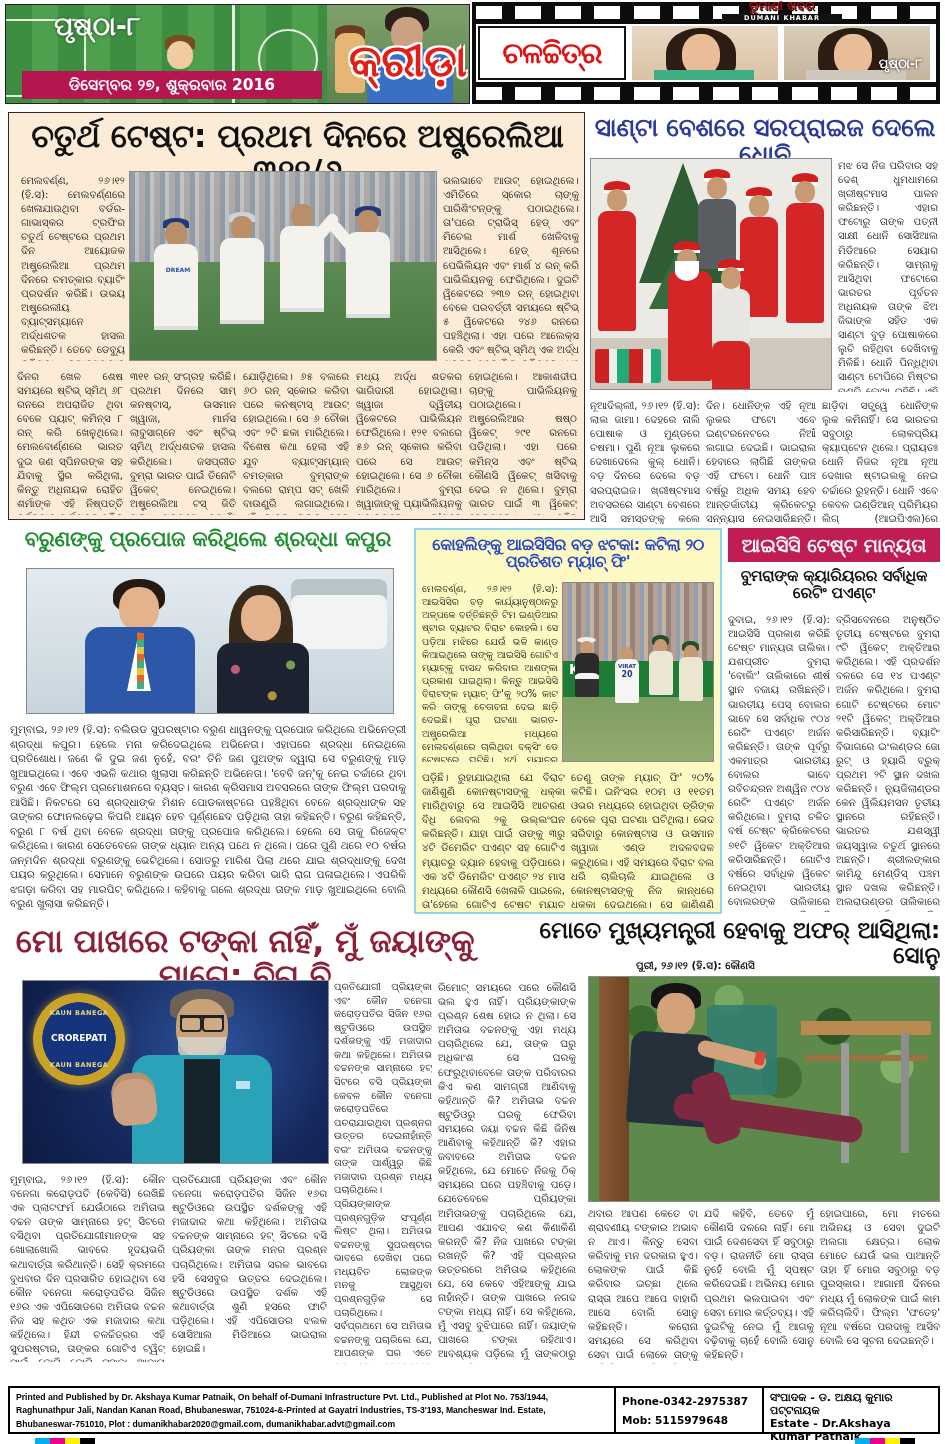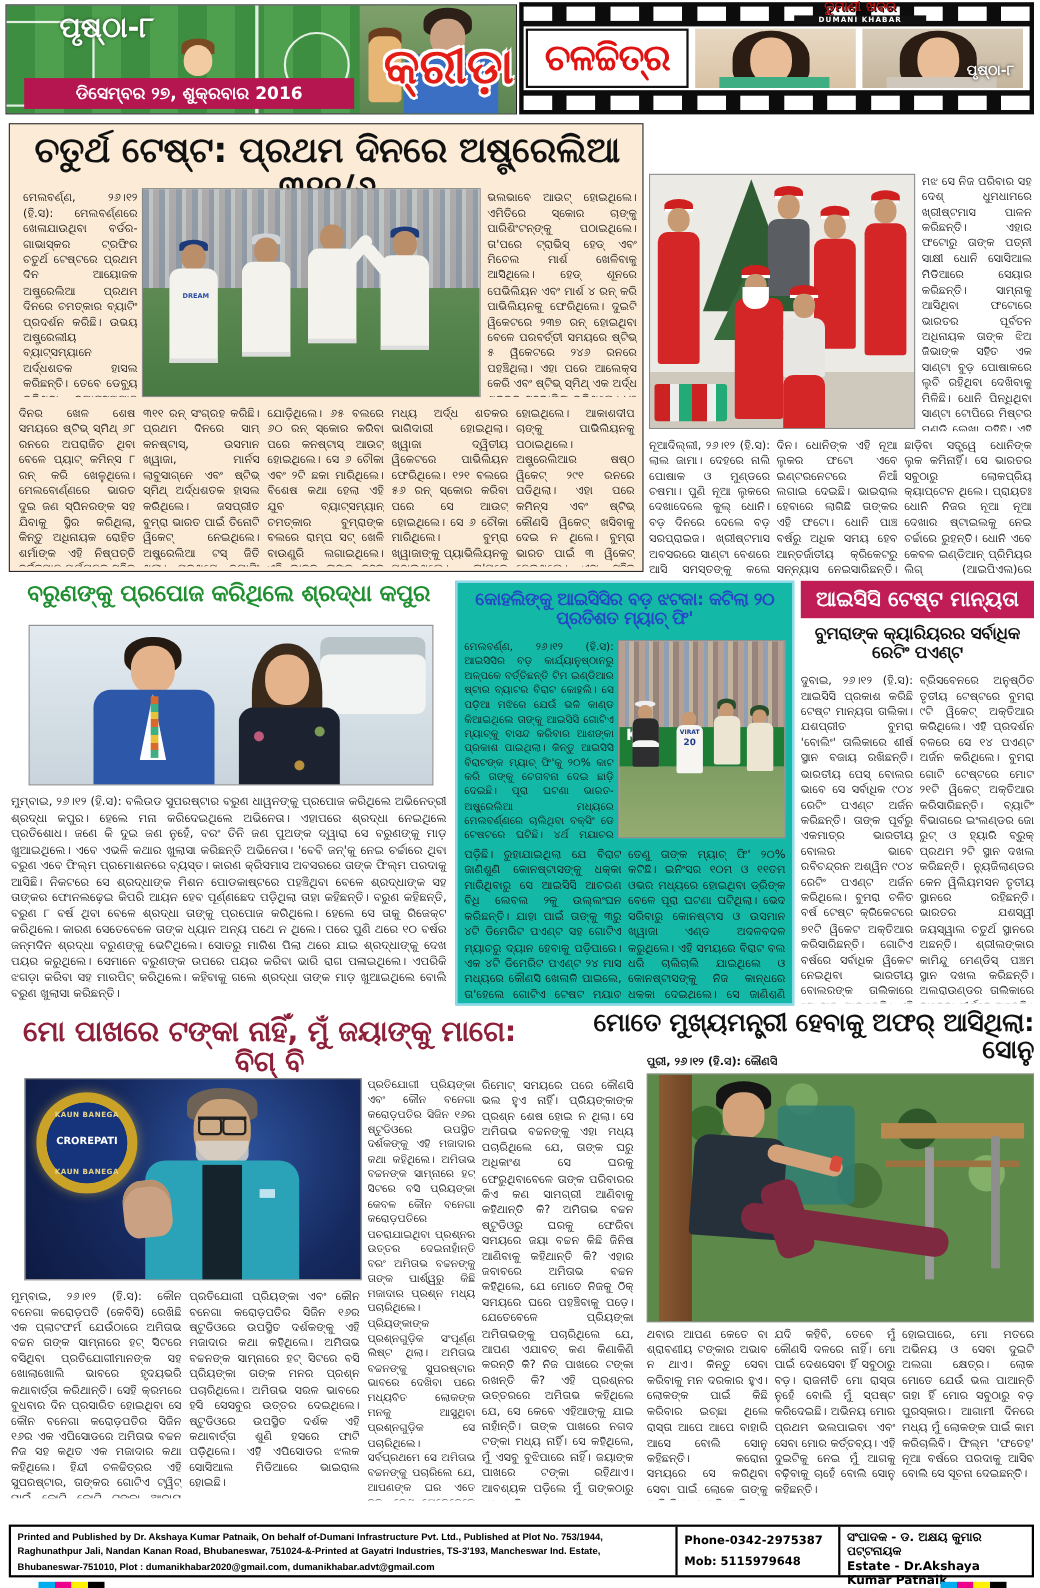--- a/index.html
+++ b/index.html
@@ -3,21 +3,21 @@
 <meta charset="utf-8">
 <style>
   * { margin:0; padding:0; box-sizing:border-box; }
   html,body { background:#ffffff; }
   body { font-family:"DejaVu Sans","Liberation Sans",sans-serif; }
   #page { position:relative; width:945px; height:1444px; margin:0 auto; background:#fff; overflow:hidden; }
 
   .abs { position:absolute; }
   .headline { position:absolute; font-weight:bold; text-align:center; line-height:1.08; letter-spacing:-0.3px; }
   .col { position:absolute; font-size:10.3px; line-height:1.37; text-align:justify; color:#141414; overflow:hidden; word-break:break-word; }
-  .dateline { font-weight:bold; }
+  .dateline { font-weight:bold;margin-left:48px; }
   .photo { position:absolute; overflow:hidden; border:1px solid #8a8a8a; }
 
   
   #hdr-left { left:5px; top:4px; width:465px; height:100px; border:1px solid #222;
     background:repeating-linear-gradient(90deg,#3e8e41 0 26px,#4ea04e 26px 52px); overflow:hidden; }
   .pitchline { position:absolute; background:transparent; border:2px solid rgba(255,255,255,.85); }
   #hl-page { position:absolute; left:48px; top:6px; color:#fff; font-size:26px; font-weight:bold; text-shadow:0 0 3px #1a431a; }
   #hl-date { position:absolute; left:16px; top:66px; width:300px; height:28px; background:#b5164f; color:#fff;
     font-size:15.5px; font-weight:bold; text-align:center; line-height:28px; }
   #caric { position:absolute; left:158px; top:30px; width:34px; height:40px; }
@@ -31,21 +31,21 @@
   #sachin-zone .toonhair{ position:absolute; left:8px; top:20px; width:30px; height:14px; background:#6b3d1e; border-radius:50% 50% 0 0; }
   #krida { position:absolute; right:2px; top:30px; font-size:44px; font-weight:bold; color:#e41d17; z-index:5;
     text-shadow:-2px -2px 0 #fff,2px -2px 0 #fff,-2px 2px 0 #fff,2px 2px 0 #fff,0 3px 0 #fff; }
 
   
   #hdr-right { left:472px; top:2px; width:468px; height:102px; background:#0c0c0c; overflow:visible; }
   .sprockets { position:absolute; left:4px; right:4px; height:13px; display:flex; justify-content:space-between; }
   .sprockets span { width:26px; height:13px; background:#fff; display:inline-block; }
   #strip-band { position:absolute; left:4px; top:22px; width:460px; height:58px; background:#fff; display:flex; gap:6px; padding:2px; }
   #cine-box { width:148px; height:54px; border:2.5px solid #111; background:#fff; color:#e01313; font-weight:bold;
-    font-size:33px; text-align:center; line-height:50px; letter-spacing:-1px; }
+    font-size:29px; text-align:center; line-height:50px; letter-spacing:-1px; }
   .star-photo { position:relative; width:146px; height:54px; overflow:hidden; }
   #star1 { background:linear-gradient(180deg,#e8d9c4,#d9c2a4); }
   #star2 { background:linear-gradient(180deg,#d9cdb9,#c4b49c); }
   .star-photo .hair { position:absolute; left:34px; top:2px; width:70px; height:52px; background:#2c1d14; border-radius:48% 48% 30% 30%; }
   .star-photo .face { position:absolute; left:50px; top:8px; width:38px; height:42px; background:#e9bd97; border-radius:46%; }
   .star-photo .saree { position:absolute; left:22px; top:44px; width:100px; height:12px; background:#3fae82; }
   #star2 .saree { background:#cfc7bb; }
   #star-page-label { position:absolute; right:8px; bottom:8px; color:#fff; font-size:13px; font-weight:bold; text-shadow:0 0 3px #000; z-index:3; }
   #masthead { position:absolute; left:250px; top:-2px; width:120px; height:24px; text-align:center; z-index:6; }
   #masthead .od { font-size:12.5px; font-weight:bold; color:#b01313; text-shadow:1px 1px 0 #000; line-height:1; }
@@ -132,21 +132,21 @@
   #photoF .tleg { position:absolute; right:30px; top:56px; width:8px; height:120px; background:#8e8e8e; box-shadow:-60px 10px 0 #9a9a9a; }
   #sonu .hair { position:absolute; left:62px; top:6px; width:50px; height:26px; background:#151515; border-radius:50% 50% 20% 20%; }
   #sonu .face { position:absolute; left:68px; top:16px; width:38px; height:42px; background:#d3a27b; border-radius:44%; }
   #sonu .tee { position:absolute; left:40px; top:56px; width:84px; height:92px; background:#26303a; border-radius:14px 14px 4px 4px; transform:rotate(4deg); }
   #sonu .armF { position:absolute; left:108px; top:70px; width:70px; height:16px; background:#d3a27b; border-radius:8px; transform:rotate(14deg); }
   #sonu .legs { position:absolute; left:84px; top:128px; width:190px; height:26px; background:#7e2940; border-radius:12px; transform:rotate(8deg); }
   #sonu .leg2 { position:absolute; left:110px; top:96px; width:34px; height:70px; background:#7e2940; border-radius:10px; transform:rotate(-18deg); }
   #sonu .watch { position:absolute; left:166px; top:74px; width:10px; height:14px; background:#d84a3a; border-radius:3px; transform:rotate(14deg); }
 
   
-  #artD { left:414px; top:528px; width:308px; height:386px; border:2.5px solid #8ed7ec; background:#14b8a6; }
+  #artD { left:414px; top:528px; width:308px; height:386px; border:2.5px solid #8ed7ec; background:#fef9c3; }
 
   
   #badgeE { left:728px; top:528px; width:212px; height:34px; background:#c01d56; color:#fff; font-weight:bold;
     font-size:19px; text-align:center; line-height:34px; }
 
   
   #footer { left:8px; top:1386px; width:932px; height:48px; border:2px solid #000; display:flex; background:#fff; }
   #footer .cell { padding:3px 6px; color:#000; }
   #f-left { width:606px; border-right:2px solid #000; font-size:8.6px; font-weight:bold; line-height:1.55; font-family:"Liberation Sans",sans-serif; }
   #f-mid { width:148px; border-right:2px solid #000; font-size:10.5px; font-weight:bold; display:flex; flex-direction:column; justify-content:space-around; }
@@ -257,20 +257,21 @@
       </div>
     </div>
     <div class="col" style="left:434px;top:60px;width:136px;height:188px;">ଭଲଭାବେ ଆଉଟ୍ ହୋଇଥିଲେ। ଏମିତିରେ ସ୍କୋର ଚାଙ୍କୁ ପାରିଶିଂଟନ୍‌ଙ୍କୁ ପଠାଇଥିଲେ। ତା'ପରେ ଟ୍ରାଭିସ୍ ହେଡ୍ ଏବଂ ମିଚେଲ ମାର୍ଶ ଖେଳିବାକୁ ଆସିଥିଲେ। ହେଡ୍ ଶୂନରେ ପେଭିଲିୟନ ଏବଂ ମାର୍ଶ ୪ ରନ୍ କରି ପାଭିଲିୟନକୁ ଫେରିଥିଲେ। ଦୁଇଟି ୱିକେଟରେ ୨୩୭ ରନ୍ ହୋଇଥିବା ବେଳେ ପରବର୍ତ୍ତୀ ସମୟରେ ଷ୍ଟିଭ୍ ୫ ୱିକେଟରେ ୨୪୬ ରନରେ ପହଞ୍ଚିଥିଲା। ଏହା ପରେ ଆଲେକ୍ସ କେରି ଏବଂ ଷ୍ଟିଭ୍ ସ୍ମିଥ୍ ଏକ ଅର୍ଦ୍ଧ ଶତକର ସହଭାଗିତା କରିଥିଲେ। ୪୧ ବଲରେ ୩୧ ରନ୍ ସ୍କୋର କରିବା ପରେ କେରି ଆଉଟ୍ ହୋଇଥିଲେ। ଆକାଶଦୀପ ଚାଲୁ</div>
     <div class="col" style="left:8px;top:256px;width:106px;height:146px;">ଦିନର ଖେଳ ଶେଷ ସମୟରେ ଷ୍ଟିଭ୍ ସ୍ମିଥ୍ ୬୮ ରନରେ ଅପରାଜିତ ଥିବା ବେଳେ ପ୍ୟାଟ୍ କମିନ୍ସ ୮ ରନ୍ କରି ଖେଳୁଥିଲେ। ମେଲବୋର୍ଣ୍ଣରେ ଭାରତ ଦୁଇ ଜଣ ସ୍ପିନରଙ୍କ ସହ ଯିବାକୁ ସ୍ଥିର କରିଥିଲା, କିନ୍ତୁ ଅଧିନାୟକ ରୋହିତ ଶର୍ମାଙ୍କ ଏହି ନିଷ୍ପତ୍ତି ବର୍ତ୍ତମାନ ପର୍ଯ୍ୟନ୍ତ ସଠିକ୍ ପ୍ରମାଣିତ ହୋଇନାହିଁ। ପ୍ରଥମ ଦିନର ଖେଳ ଶେଷ ହେବା ବେଳକୁ ଅଷ୍ଟ୍ରେଲିଆ ୬ ୱିକେଟ୍ ହରାଇ</div>
     <div class="col" style="left:121px;top:256px;width:106px;height:146px;">୩୧୧ ରନ୍ ସଂଗ୍ରହ କରିଛି। ପ୍ରଥମ ଦିନରେ ସାମ୍ କନଷ୍ଟାସ୍, ଉସମାନ ଖ୍ୱାଜା, ମାର୍ନସ ଲାବୁସାଗ୍ନେ ଏବଂ ଷ୍ଟିଭ୍ ସ୍ମିଥ୍ ଅର୍ଦ୍ଧଶତକ ହାସଲ କରିଥିଲେ। ଜସପ୍ରୀତ ବୁମ୍ରା ଭାରତ ପାଇଁ ତିନୋଟି ୱିକେଟ୍ ନେଇଥିଲେ। ଅଷ୍ଟ୍ରେଲିଆ ଟସ୍ ଜିତି ଥିଲା। ପ୍ରଥମେ ବ୍ୟାଟିଂ କରିବାକୁ ଆସିବା ପରେ ଖ୍ୱାଜା ଏବଂ କନଷ୍ଟାସ୍ ଅଷ୍ଟ୍ରେଲିଆ ଦଳ ପାଇଁ ଏକ ଭଲ ଆରମ୍ଭ କରିଥିଲେ। ଉଭୟେ ପ୍ରଥମ ୱିକେଟ୍ ପାଇଁ ୮୯ ରନ୍</div>
     <div class="col" style="left:234px;top:256px;width:106px;height:146px;">ଯୋଡ଼ିଥିଲେ। ୬୫ ବଲରେ ୬୦ ରନ୍ ସ୍କୋର କରିବା ପରେ କନଷ୍ଟାସ୍ ଆଉଟ୍ ହୋଇଥିଲେ। ସେ ୬ ଚୌକା ଏବଂ ୨ଟି ଛକା ମାରିଥିଲେ। ବିଶେଷ କଥା ହେଲା ଏହି ଯୁବ ବ୍ୟାଟ୍ସମ୍ୟାନ୍ ଚମତ୍କାର ବୁମ୍ରାଙ୍କ ବଲରେ ରାମ୍ପ ସଟ୍ ଖେଳି ବାଉଣ୍ଡ୍ରି ଲଗାଇଥିଲେ। ଏହି ଭାବରୁ ତାଙ୍କୁ ବହୁତ ପ୍ରଶଂସା କରାଯାଉଛି। ଉଚିତ୍ ଭାବରେ କନଷ୍ଟାସ୍‌ଙ୍କୁ ପେଭିଲିୟନ ଫେରାଇଥିଲେ। ଦ୍ୱିତୀୟ ୱିକେଟ୍ ପାଇଁ</div>
     <div class="col" style="left:347px;top:256px;width:106px;height:146px;">ମଧ୍ୟ ଅର୍ଦ୍ଧ ଶତକର ଭାଗିଦାରୀ ହୋଇଥିଲା। ଖ୍ୱାଜା ଦ୍ୱିତୀୟ ୱିକେଟରେ ପାଭିଲିୟନ ଫେରିଥିଲେ। ୧୨୧ ବଲରେ ୫୬ ରନ୍ ସ୍କୋର କରିବା ପରେ ସେ ଆଉଟ୍ ହୋଇଥିଲେ। ସେ ୬ ଚୌକା ମାରିଥିଲେ। ବୁମ୍ରା ଖ୍ୱାଜାଙ୍କୁ ପ୍ୟାଭିଲିୟନକୁ ପଠାଇଥିଲେ। ତା'ପରେ ଷ୍ଟିଭ୍ ଏବଂ ଲାବୁସାଗ୍ନେ ୮୩ ରନର ଭାଗିଦାରୀ କରିଥିଲେ। ୬ ଚୌକା ସହାୟତାରେ ୧୪୫ ବଲରେ ୭୨ ରନ୍ ସ୍କୋର କରିବା ପରେ</div>
     <div class="col" style="left:460px;top:256px;width:108px;height:146px;">ହୋଇଥିଲେ। ଆକାଶଦୀପ ଚାଙ୍କୁ ପାଭିଲିୟନକୁ ପଠାଇଥିଲେ। ଅଷ୍ଟ୍ରେଲିଆର ଷଷ୍ଠ ୱିକେଟ୍ ୨୯୧ ରନରେ ପଡିଥିଲା। ଏହା ପରେ କମିନ୍ସ ଏବଂ ଷ୍ଟିଭ୍ କୌଣସି ୱିକେଟ୍ ଖସିବାକୁ ଦେଇ ନ ଥିଲେ। ବୁମ୍ରା ଭାରତ ପାଇଁ ୩ ୱିକେଟ୍ ନେଇଥିଲେ। ଏହା ସହିତ ଜାଡେଜା, ୱାଶିଂଟନ୍ ସୁନ୍ଦର ଏବଂ ଆକାଶଦୀପ ଗୋଟିଏ ଲେଖାଏଁ ୱିକେଟ୍ ନେଇଥିଲେ।</div>
   </div>
 
+  <div class="headline" style="left:590px;top:114px;width:350px;font-size:25px;color:#2b3a9a;">ସାଣ୍ଟା ବେଶରେ ସରପ୍ରାଇଜ ଦେଲେ ଧୋନି</div>
   <div class="abs" style="left:590px;top:112px;width:350px;height:412px;">
     <div class="photo" id="photoB">
       <div class="tree"></div>
       <div class="tree2"></div>
       <div class="santaP" style="left:8px;top:18px;">
           <span class="hat"></span>
           <span class="head"></span>
           <span class="body" style="height:120px;"></span>
         </div>
       <div class="santaP" style="left:108px;top:6px;">
@@ -360,21 +361,21 @@
     <div class="col" style="left:6px;top:240px;width:143px;height:138px;">ପଡ଼ିଛି। ରୁହାଯାଇଥିଲା ଯେ ବିରାଟ ଜାଣିଶୁଣି କୋନଷ୍ଟାସଙ୍କୁ ଧକ୍କା ମାରିଥିବାରୁ ସେ ଆଇସିସି ଆଚରଣ ବିଧି ଲେବଲ ୨କୁ ଉଲ୍ଲଂଘନ କରିଛନ୍ତି। ଯାହା ପାଇଁ ତାଙ୍କୁ ୩ରୁ ୪ଟି ଡିମେରିଟ ପଏଣ୍ଟ ସହ ଗୋଟିଏ ମ୍ୟାଚରୁ ଦ୍ୟାନ ହେବାକୁ ପଡ଼ିପାରେ। ଏକ ୪ଟି ଡିମେରିଟ ପଏଣ୍ଟ ୨୪ ମାସ ମଧ୍ୟରେ କୌଣସି ଖେଳାଳି ପାଇଲେ, ତା'ହେଲେ ଗୋଟିଏ ଟେଷ୍ଟ ମ୍ୟାଚ କିମ୍ବା ୨ଟି ସୀମିତ ମ୍ୟାଚରୁ ବାହାର କରାଯିବାର ପ୍ରାବଧାନ ରହିଛି। କିନ୍ତୁ ଏହି ଘଟଣାରେ ବିରାଟଙ୍କୁ କେବଳ ଗୋଟିଏ ଡିମେରିଟ ପଏଣ୍ଟ ମିଳିଛି।</div>
     <div class="col" style="left:155px;top:240px;width:143px;height:138px;">ତେଣୁ ତାଙ୍କ ମ୍ୟାଚ୍ ଫି' ୨୦% କଟିଛି। ଇନିଂସର ୧୦ମ ଓ ୧୧ତମ ଓଭର ମଧ୍ୟରେ ହୋଇଥିବା ଡ୍ରିଙ୍କ ବେଳେ ପୂରା ଘଟଣା ଘଟିଥିଲା। ଭେଦ ସରିବାରୁ କୋନଷ୍ଟାସ ଓ ଉସମାନ ଖ୍ୱାଜା ଏଣ୍ଡ ଅଦଳବଦଳ କରୁଥିଲେ। ଏହି ସମୟରେ ବିରାଟ ବଲ ଧରି ଚାଲିଚାଲି ଯାଇଥିଲେ ଓ କୋନଷ୍ଟାସଙ୍କୁ ନିଜ କାନ୍ଧରେ ଧକ୍କା ଦେଇଥିଲେ। ସେ ଜାଣିଶୁଣି ଏପରି କରିଥିବା ରିପ୍ଲେରୁ ସ୍ପଷ୍ଟ ଭାବେ ଜଣାପଡ଼ିଥିଲା। ଏହାର ଭିଡିଓ ସାମ୍ନାକୁ ଆସିବା ପରେ ସମସ୍ତେ ଏହାକୁ ନିନ୍ଦା କରିଥିଲେ।</div>
   </div>
 
   <div id="badgeE" class="abs">ଆଇସିସି ଟେଷ୍ଟ ମାନ୍ୟତା</div>
   <div class="headline" style="left:724px;top:568px;width:220px;font-size:15.5px;color:#111;">ବୁମରାଙ୍କ କ୍ୟାରିୟରର ସର୍ବାଧିକ ରେଟିଂ ପଏଣ୍ଟ</div>
   <div class="col" style="left:728px;top:612px;width:102px;height:300px;">ଦୁବାଇ, ୨୬।୧୨ (ହି.ସ): ଆଇସିସି ପ୍ରକାଶ କରିଛି ଟେଷ୍ଟ ମାନ୍ୟତା ତାଲିକା। ଯଶପ୍ରୀତ ବୁମରା 'ବୋଲିଂ' ତାଲିକାରେ ଶୀର୍ଷ ସ୍ଥାନ ବଜାୟ ରଖିଛନ୍ତି। ଭାରତୀୟ ପେସ୍ ବୋଲର ଭାବେ ସେ ସର୍ବାଧିକ ୯୦୪ ରେଟିଂ ପଏଣ୍ଟ ଅର୍ଜନ କରିଛନ୍ତି। ତାଙ୍କ ପୂର୍ବରୁ ଏକମାତ୍ର ଭାରତୀୟ ବୋଲର ଭାବେ ରବିଚନ୍ଦ୍ରନ ଅଶ୍ୱିନ ୯୦୪ ରେଟିଂ ପଏଣ୍ଟ ଅର୍ଜନ କରିଥିଲେ। ବୁମରା ଚଳିତ ବର୍ଷ ଟେଷ୍ଟ କ୍ରିକେଟରେ ୭୧ଟି ୱିକେଟ ଅକ୍ତିଆର କରିସାରିଛନ୍ତି। ଗୋଟିଏ ବର୍ଷରେ ସର୍ବାଧିକ ୱିକେଟ ନେଇଥିବା ଭାରତୀୟ ବୋଲରଙ୍କ ତାଲିକାରେ ସେ ସ୍ଥାନ ପାଇଛନ୍ତି। ଏହି ପ୍ରଦର୍ଶନ ପଏଣ୍ଟ ଅର୍ଜନରେ ସହାୟକ ହୋଇଛି।</div>
   <div class="col" style="left:836px;top:612px;width:104px;height:300px;">ବ୍ରିସବେନରେ ଅନୁଷ୍ଠିତ ତୃତୀୟ ଟେଷ୍ଟରେ ବୁମରା ୯ଟି ୱିକେଟ୍ ଅକ୍ତିଆର କରିଥିଲେ। ଏହି ପ୍ରଦର୍ଶନ ବଳରେ ସେ ୧୪ ପଏଣ୍ଟ ଅର୍ଜନ କରିଥିଲେ। ବୁମରା ଗୋଟି ଟେଷ୍ଟରେ ମୋଟ ୨୧ଟି ୱିକେଟ୍ ଅକ୍ତିଆର କରିସାରିଛନ୍ତି। ବ୍ୟାଟିଂ ବିଭାଗରେ ଇଂଲଣ୍ଡର ଜୋ ରୁଟ୍ ଓ ହ୍ୟାରି ବ୍ରୁକ୍ ପ୍ରଥମ ୨ଟି ସ୍ଥାନ ଦଖଲ କରିଛନ୍ତି। ନ୍ୟୁଜିଲାଣ୍ଡର କେନ ୱିଲିୟମସନ ତୃତୀୟ ସ୍ଥାନରେ ରହିଛନ୍ତି। ଭାରତର ଯଶସ୍ୱୀ ଜୟସ୍ୱାଲ ଚତୁର୍ଥ ସ୍ଥାନରେ ଅଛନ୍ତି। ଶ୍ରୀଲଙ୍କାର କାମିନ୍ଦୁ ମେଣ୍ଡିସ୍ ପଞ୍ଚମ ସ୍ଥାନ ଦଖଲ କରିଛନ୍ତି। ଅଲରାଉଣ୍ଡର ତାଲିକାରେ ଜାଡେଜା ଶୀର୍ଷରେ ଅଛନ୍ତି।</div>
 
   <div class="abs" style="left:8px;top:916px;width:572px;height:448px;">
-    <div class="headline" style="left:2px;top:8px;width:470px;font-size:26px;color:#8e1f38;">ମୋ ପାଖରେ ଟଙ୍କା ନାହିଁ, ମୁଁ ଜୟାଙ୍କୁ ମାଗେ: ବିଗ୍ ବି</div>
+    <div class="headline" style="left:2px;top:8px;width:470px;font-size:32px;color:#8e1f38;">ମୋ ପାଖରେ ଟଙ୍କା ନାହିଁ, ମୁଁ ଜୟାଙ୍କୁ ମାଗେ: ବିଗ୍ ବି</div>
     <div class="photo" id="photoE">
       <div id="kbc-ring">
         <div class="t1">KAUN BANEGA</div>
         <div class="t2">CROREPATI</div>
         <div class="t3">KAUN BANEGA</div>
       </div>
       <div id="bigb">
         <span class="hair"></span>
           <span class="face"></span>
           <span class="glasses"></span>

